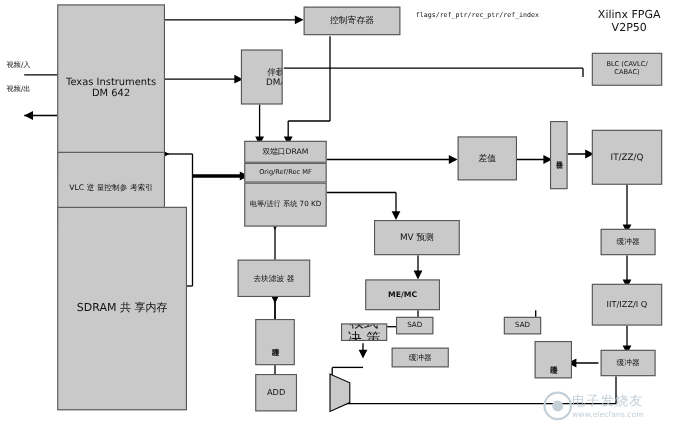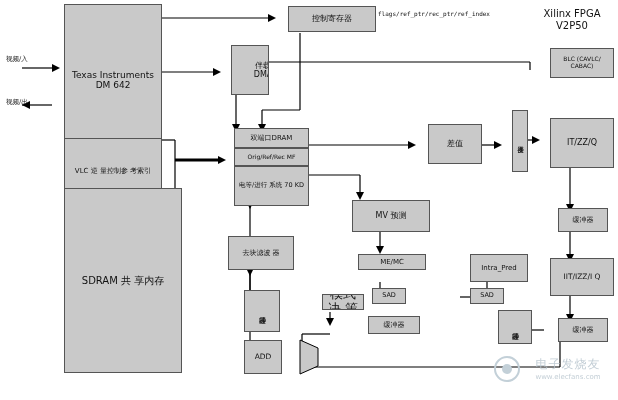--- a/index.html
+++ b/index.html
@@ -17,21 +17,20 @@
     border:1px solid #555;
     color:#111;
     display:flex;
     align-items:center;
     justify-content:center;
     text-align:center;
     box-sizing:border-box;
     line-height:1.15;
     font-size:7px;
     overflow:hidden;
-    margin-left:12px;
   }
   .box span{display:block;padding:1px;}
   .plain{
     position:absolute;
     color:#111;
     font-size:6.5px;
     line-height:1.2;
     background:transparent;
     border:none;
     text-align:left;
@@ -229,27 +228,24 @@
   </div>
 
   <div class="box" style="left:546px;top:318px;width:50px;height:24px;font-size:7px;">
     <span>缓冲器</span>
   </div>
 
   <div class="box" style="left:340px;top:200px;width:78px;height:32px;font-size:8px;">
     <span>MV 预测</span>
   </div>
 
-  <div class="box" style="left:346px;top:254px;width:68px;height:16px;font-size:7px;">
+  <div class="box" style="left:332px;top:254px;width:68px;height:28px;font-size:7px;font-weight:bold;">
     <span>ME/MC</span>
   </div>
 
-  <div class="box" style="left:458px;top:254px;width:58px;height:28px;font-size:7px;">
-    <span>Intra_Pred</span>
-  </div>
 
   <div class="box" style="left:216px;top:236px;width:66px;height:34px;font-size:7px;">
     <span>去块滤波
 器</span>
   </div>
 
   <div class="box" style="left:232px;top:290px;width:36px;height:42px;font-size:7px;">
     <span class="vert">缓冲器</span>
   </div>
 
@@ -273,26 +269,26 @@
   <div class="box" style="left:486px;top:310px;width:34px;height:34px;font-size:7px;">
     <span class="vert">缓冲器</span>
   </div>
 
   <div class="box" style="left:232px;top:340px;width:38px;height:34px;font-size:7.5px;">
     <span>ADD</span>
   </div>
 
   <div class="plain" style="left:6px;top:56px;width:44px;">视频/入</div>
 
-  <div class="plain" style="left:6px;top:99px;width:44px;">视频/出</div>
+  <div class="plain" style="left:6px;top:78px;width:44px;">视频/出</div>
 
   <div class="plain" style="left:378px;top:10px;width:130px;font-family:'DejaVu Sans Mono','Liberation Mono',monospace;font-size:6px;">flags/ref_ptr/rec_ptr/ref_index</div>
 
   <div class="plain" style="left:524px;top:8px;width:96px;font-size:10px;text-align:center;">Xilinx FPGA
 V2P50</div>
 
   <div class="wm-circle" style="left:494px;top:356px;"></div>
-  <div class="wm" style="left:520px;top:357px;width:96px;text-align:center;">
+  <div class="wm" style="left:520px;top:357px;width:96px;text-align:left;">
     <div class="big">电子发烧友</div>
     <div style="font-size:7px;">www.elecfans.com</div>
   </div>
 
 </div>
 
 </body></html>

